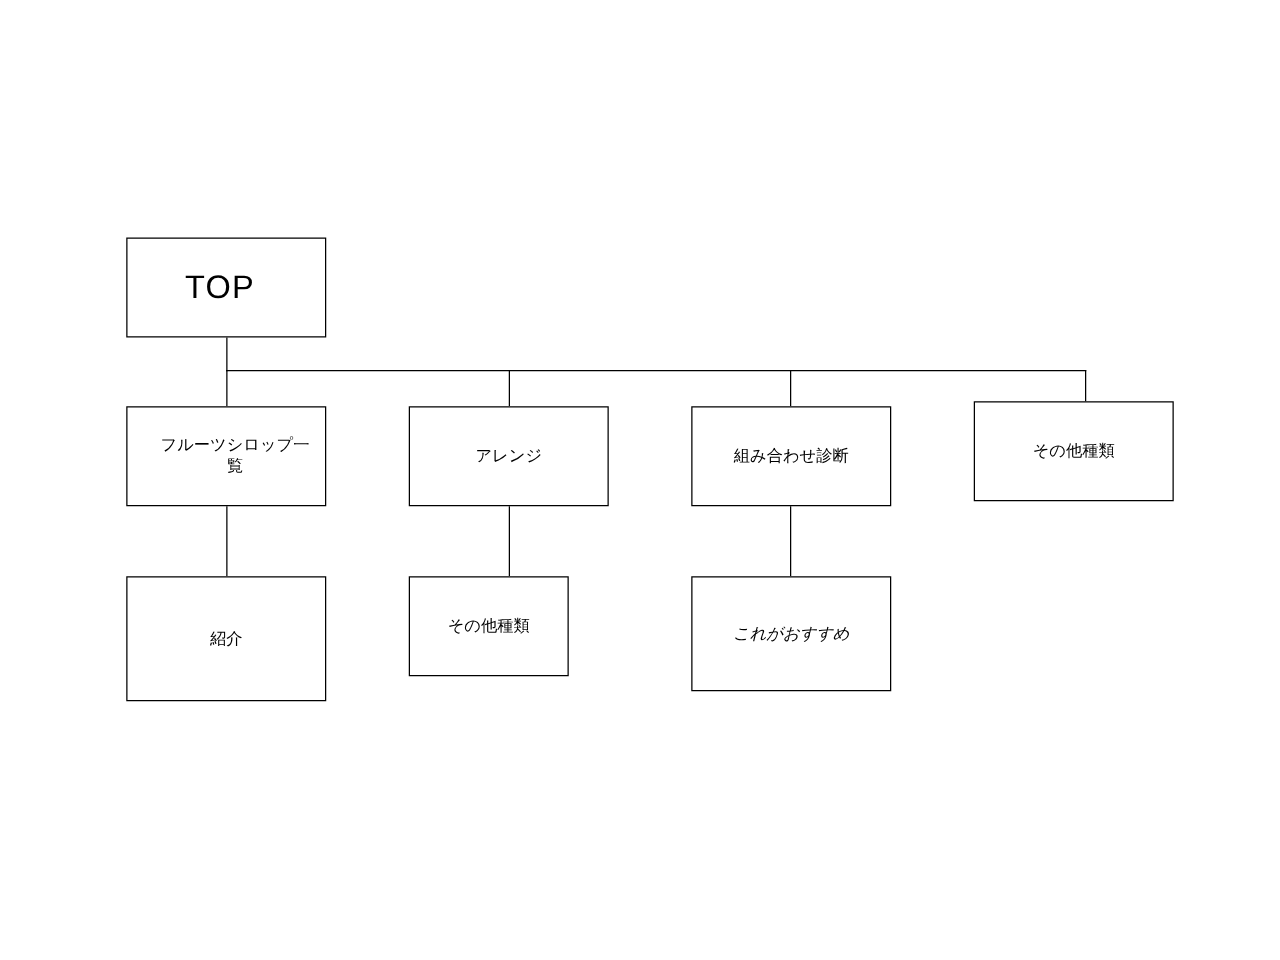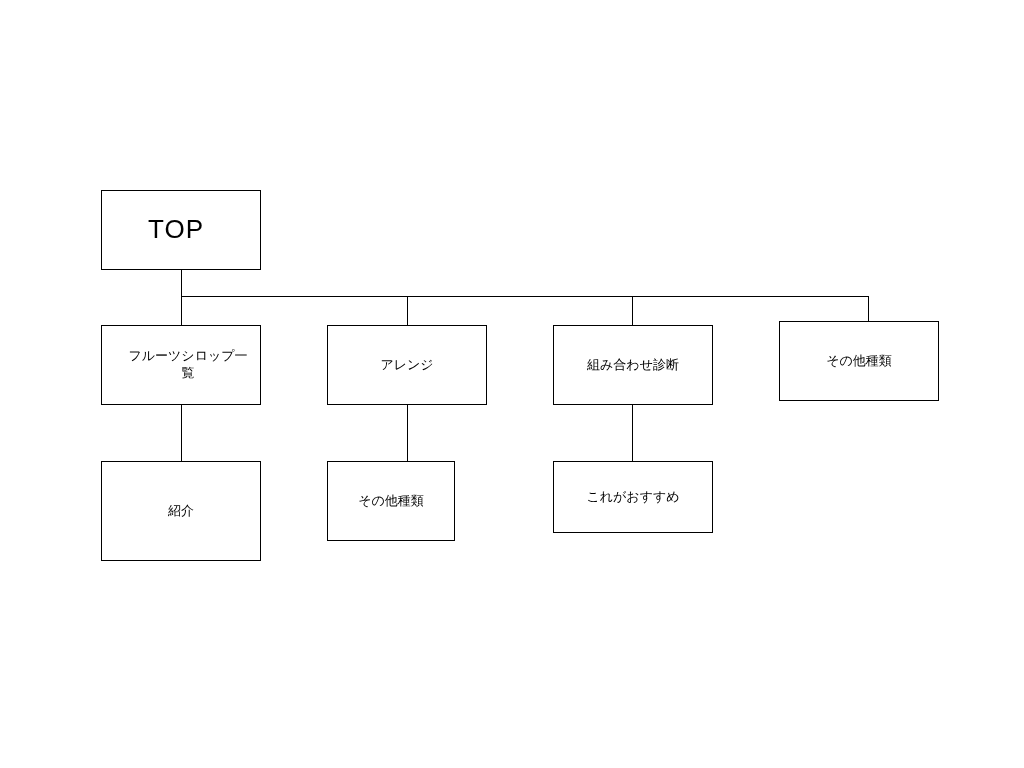--- a/index.html
+++ b/index.html
@@ -89,17 +89,17 @@
   <div class="connector v" style="left:181px; top:405px; height:56px;"></div>
   <div class="connector v" style="left:407px; top:405px; height:56px;"></div>
   <div class="connector v" style="left:632px; top:405px; height:56px;"></div>
 
   <div class="node level2" style="left:101px; top:461px; width:160px; height:100px;">
     <span>紹介</span>
   </div>
   <div class="node level2" style="left:327px; top:461px; width:128px; height:80px;">
     <span>その他種類</span>
   </div>
-  <div class="node level2" style="left:553px; top:461px; width:160px; height:72px;">
+  <div class="node level2" style="left:553px; top:461px; width:160px; height:92px;font-style:italic;">
     <span>これがおすすめ</span>
   </div>
 
 </div>
 
 </body></html>

